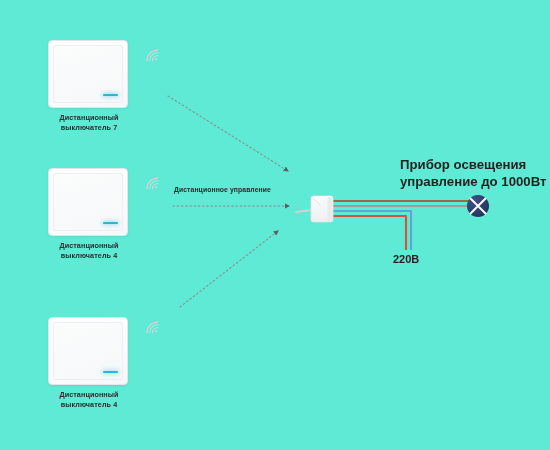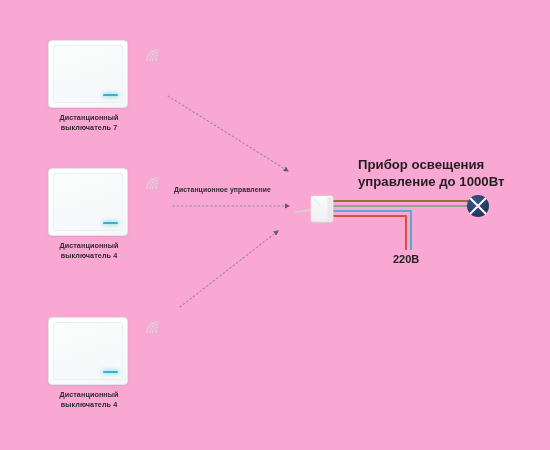--- a/index.html
+++ b/index.html
@@ -8,21 +8,21 @@
     background: #ffffff;
   }
   body {
     font-family: "Liberation Sans", sans-serif;
     -webkit-font-smoothing: antialiased;
   }
   #canvas {
     position: relative;
     width: 550px;
     height: 450px;
-    background: #f9a8d4;
+    background: #5eead4;
     overflow: hidden;
   }
 
   
   .switch-unit {
     position: absolute;
     width: 82px;
   }
   .switch-face {
     position: relative;
@@ -75,20 +75,21 @@
   .dash-arrow svg { display: block; overflow: visible; }
 
   
   .device-title {
     position: absolute;
     font-size: 13.2px;
     font-weight: bold;
     line-height: 1.25;
     color: #231f20;
     white-space: nowrap;
+    margin-left: 42px;
   }
   .volt-label {
     position: absolute;
     font-size: 11px;
     font-weight: bold;
     color: #231f20;
     white-space: nowrap;
   }
   .rc-caption {
     position: absolute;

